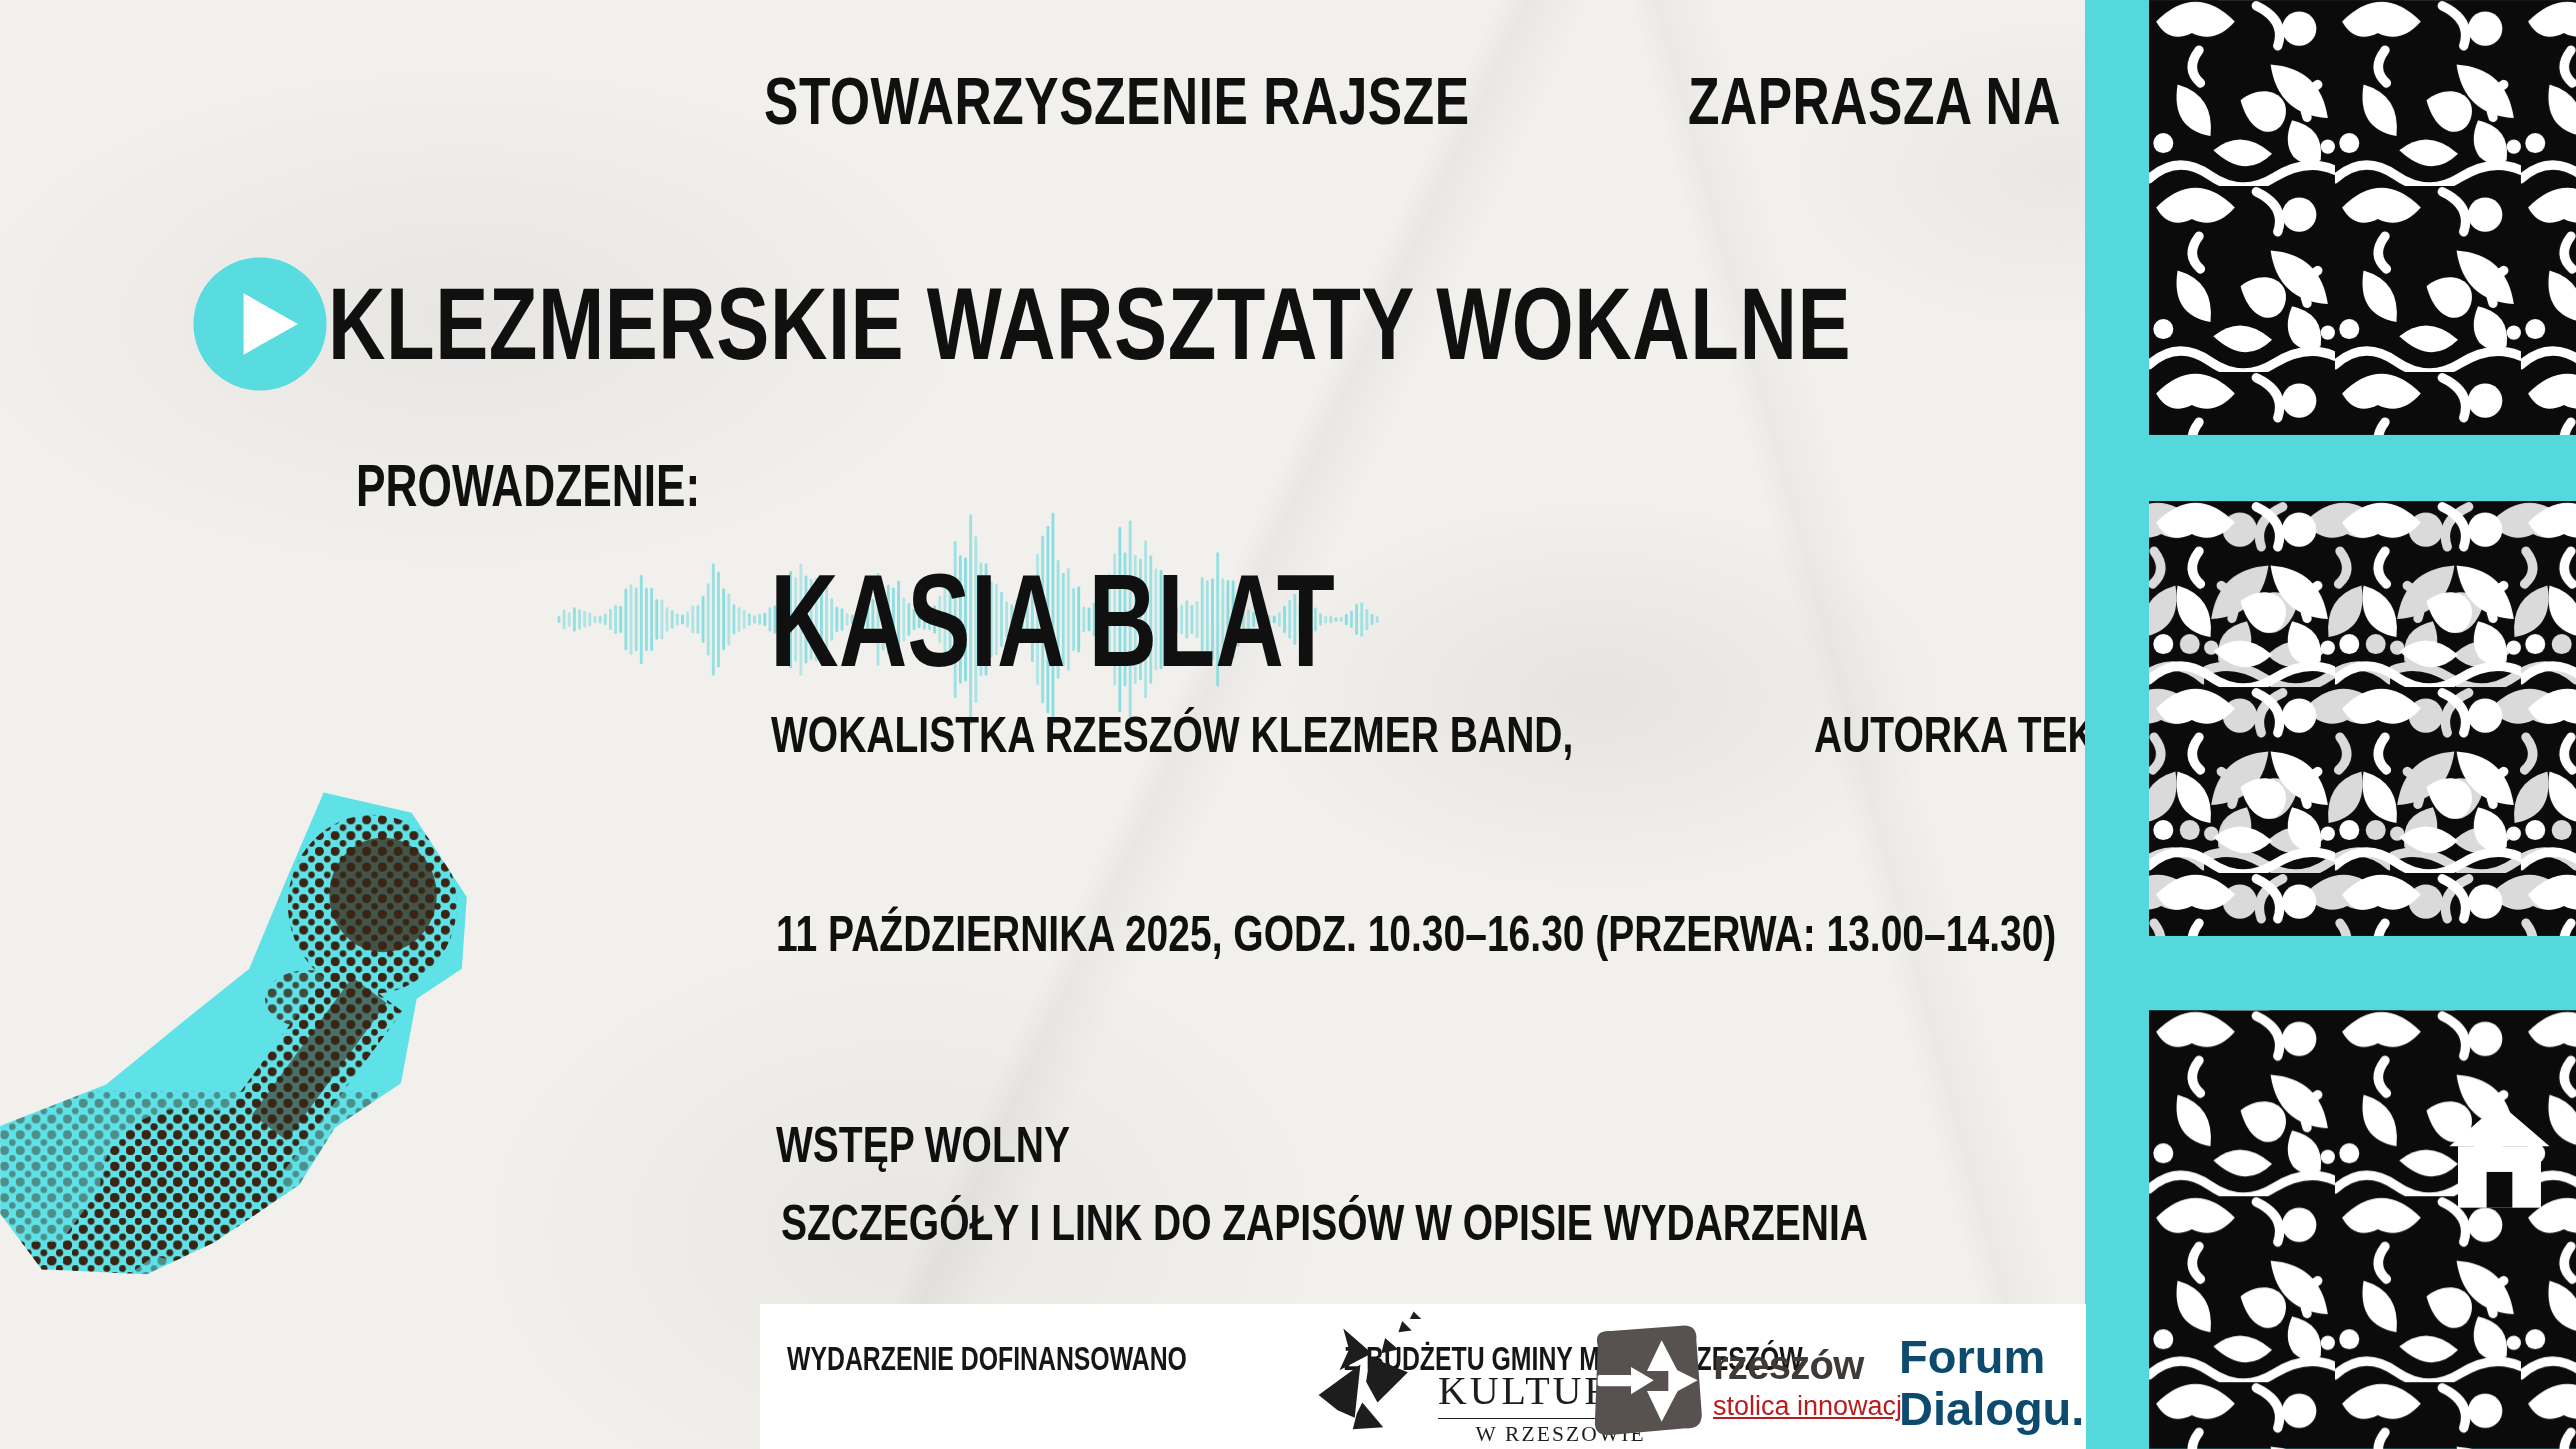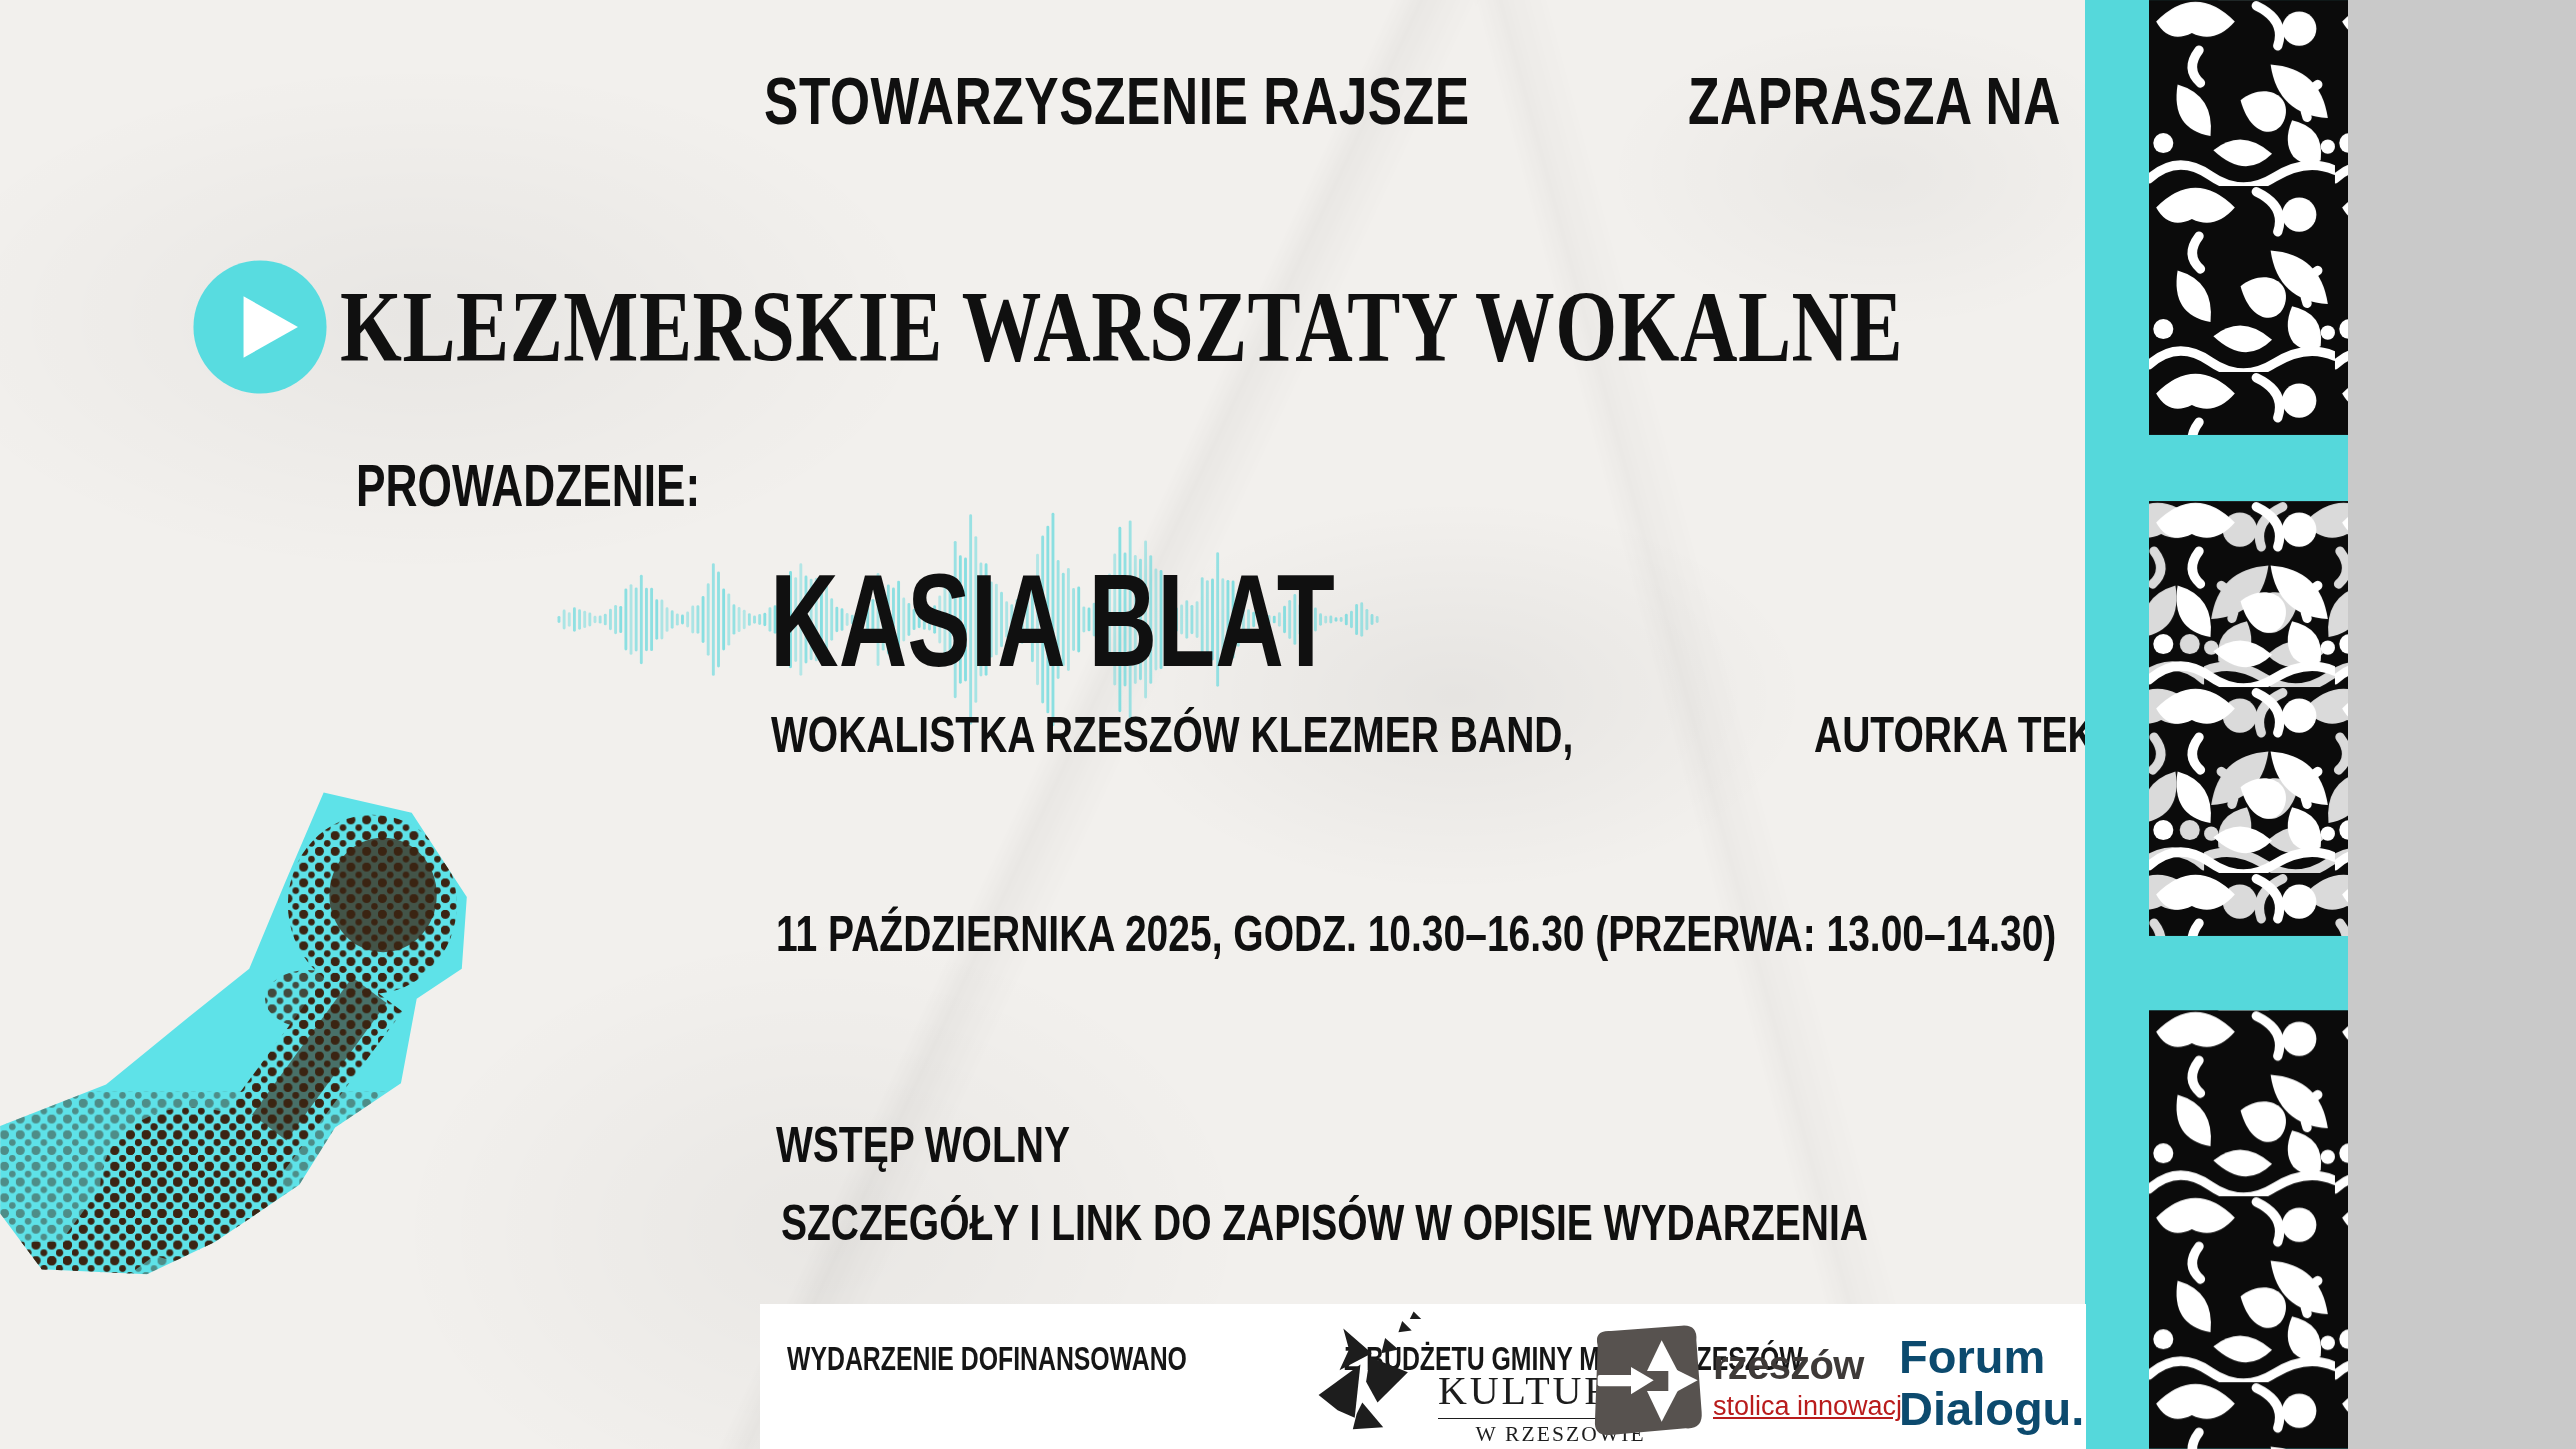--- a/index.html
+++ b/index.html
@@ -1,17 +1,17 @@
 <!DOCTYPE html>
 <html style="font-size:11.4px"><head>
 <meta charset="utf-8">
 <style>
   html,body{margin:0;padding:0;background:#c9c9c9;}
   .poster{
-    position:relative;width:2348px;height:1449px;overflow:hidden;
+    position:relative;width:2576px;height:1449px;overflow:hidden;
     background:
       radial-gradient(859px 429px at 18% 22%, rgba(0,0,0,0.045), rgba(0,0,0,0) 60%),
       radial-gradient(644px 358px at 62% 48%, rgba(0,0,0,0.05), rgba(0,0,0,0) 55%),
       radial-gradient(716px 501px at 35% 85%, rgba(0,0,0,0.04), rgba(0,0,0,0) 60%),
       radial-gradient(501px 286px at 80% 12%, rgba(0,0,0,0.035), rgba(0,0,0,0) 55%),
       #f2f0ed;
     font-family:"Liberation Sans", sans-serif;color:#101010;
   }
   .cx{display:inline-block;transform-origin:0 0;}
   .abs{position:absolute;}
@@ -91,21 +91,21 @@
   <div class="abs org-block">
     <div class="cx">STOWARZYSZENIE RAJSZE</div>
     <div class="cx">ZAPRASZA NA</div>
   </div>
 
   <div class="abs title-row">
     <svg class="play-wrap" viewBox="0 0 190 190">
       <circle cx="95" cy="95" r="93" fill="#58dce0"></circle>
       <polygon points="72,52 148,95 72,138" fill="#ffffff"></polygon>
     </svg>
-    <h1 class="main-title" style="margin:12px;font-size:102px;font-family:Liberation Serif, serif;">
+    <h1 class="main-title" style="margin:0;font-size:102px;">
       <span class="cx">KLEZMERSKIE WARSZTATY WOKALNE</span>
     </h1>
   </div>
 
   <div class="abs lead-label">
     <span class="cx">PROWADZENIE:</span>
   </div>
 
   <svg id="wf" class="abs waveform" width="823" height="243" viewBox="0 0 1150 340">
       <rect x="0.0" y="165.0" width="4" height="9.9" rx="2" fill="#4ed5da" opacity="0.59"></rect>

